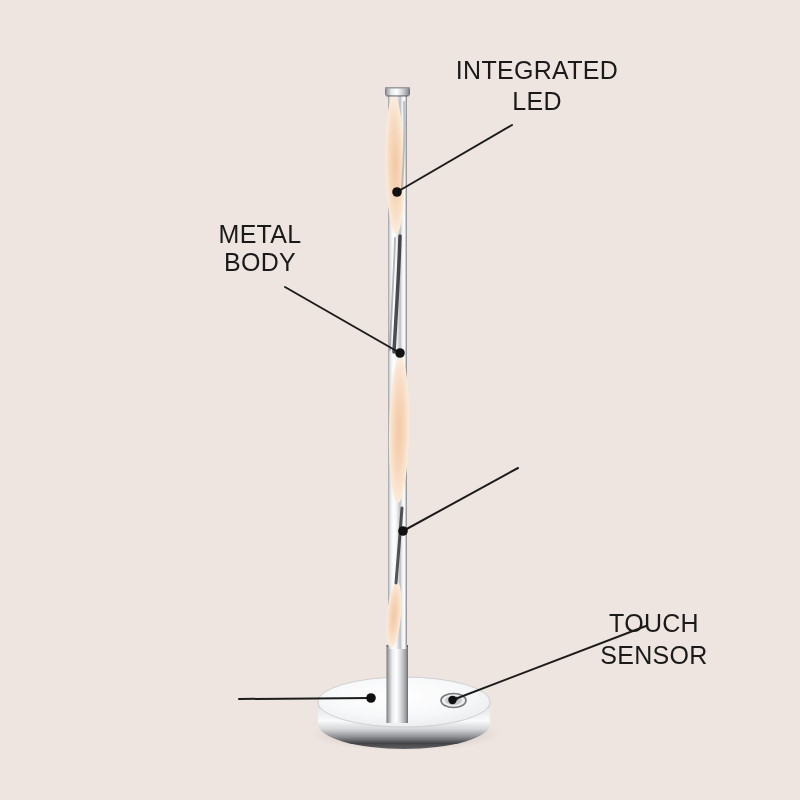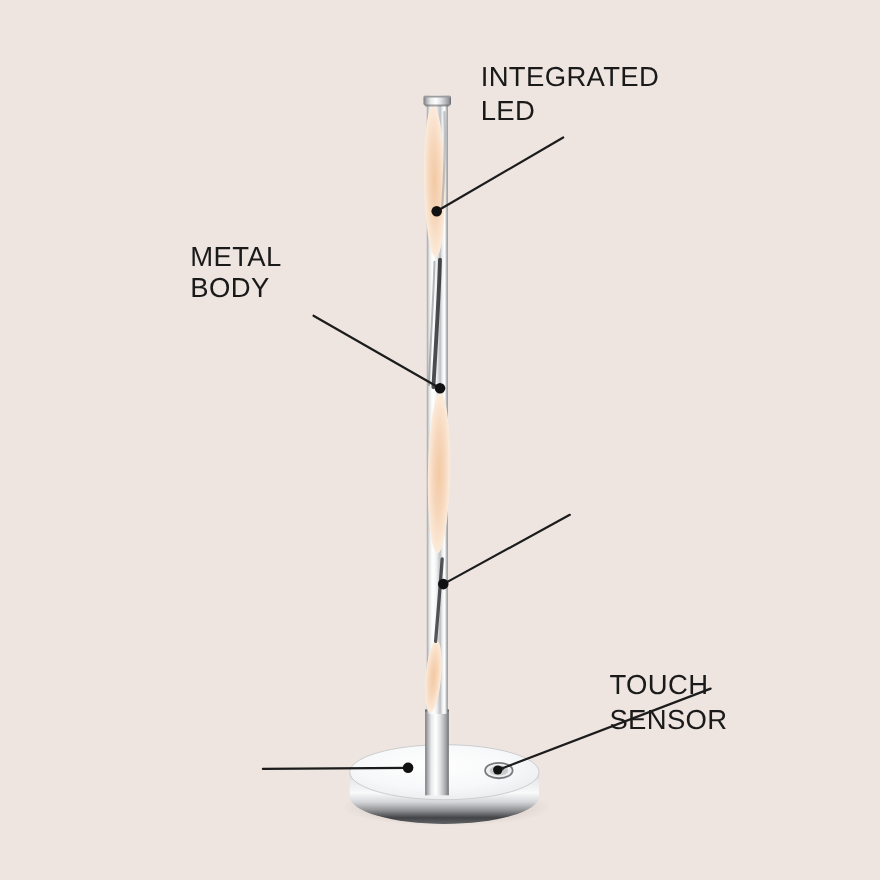--- a/index.html
+++ b/index.html
@@ -16,25 +16,26 @@
   .stage svg {
     position: absolute;
     left: 0; top: 0;
   }
   .callout-label {
     position: absolute;
     font-size: 25px;
     line-height: 31px;
     letter-spacing: 0.3px;
     color: #1A1A1A;
+    text-align: center;
     white-space: pre-line;
     user-select: none;
   }
   #label-integrated-led { left: 437px; top: 55px;  width: 200px; }
-  #label-metal-body     { left: 173px; top: 220px; width: 200px; line-height: 28px; }
+  #label-metal-body     { left: 160px; top: 220px; width: 200px; line-height: 28px; }
   #label-dimmable       { left: 424px; top: 428px; width: 200px; }
   #label-touch-sensor   { left: 554px; top: 559px; width: 200px; line-height: 32px; margin-top: 48px; }
   #label-easy-assembly  { left: 57px;  top: 676px; width: 200px; line-height: 27px; }
 </style>
 </head>
 <body>
 
 <div class="stage">
 
   <svg width="800" height="800" viewBox="0 0 800 800">

